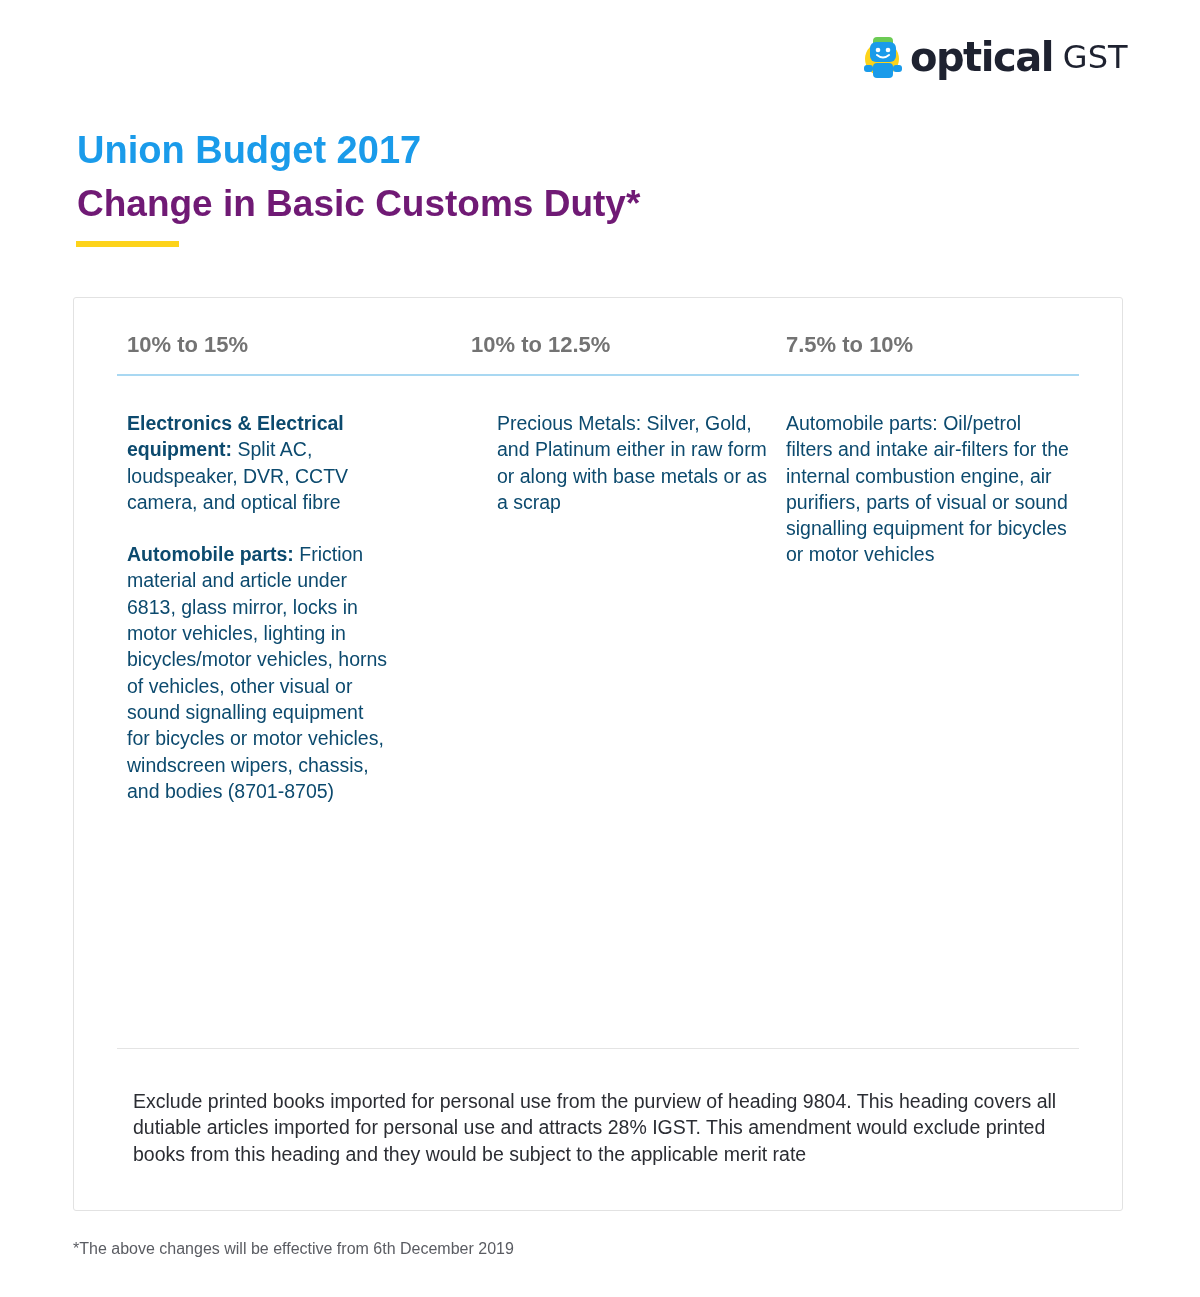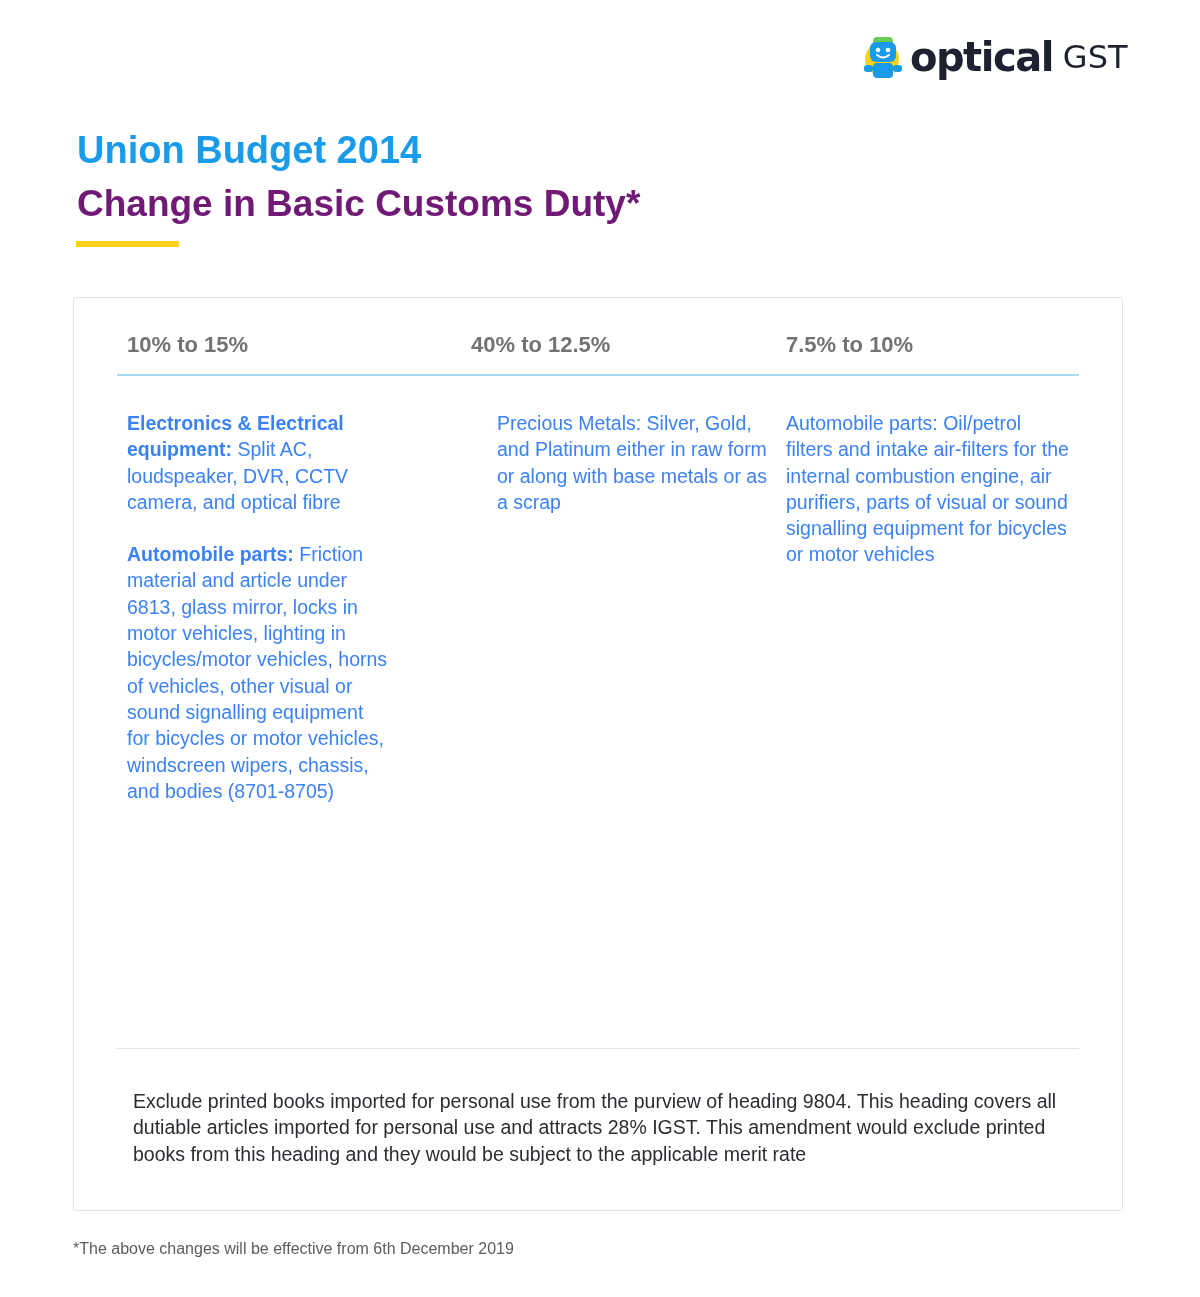--- a/index.html
+++ b/index.html
@@ -89,21 +89,21 @@
       left: 117px;
       width: 962px;
       height: 2px;
       background: #a9d8f2;
     }
     .col {
       position: absolute;
       top: 410px;
       font-size: 19.5px;
       line-height: 26.3px;
-      color: #3b82f6;
+      color: #0c4a6e;
     }
     .col p { margin: 0 0 26px 0; }
     .col b { font-weight: bold; }
     .col-1 { left: 127px; width: 262px; }
     .col-2 { left: 471px; width: 270px; margin-left: 26px; }
     .col-3 { left: 786px; width: 285px; }
     .mid-rule {
       position: absolute;
       top: 1048px;
       left: 117px;
@@ -141,28 +141,28 @@
     <circle cx="26" cy="16" r="2.3" fill="#ffffff"></circle>
     <path d="M15 21 Q21 26 27 21" stroke="#ffffff" stroke-width="2" fill="none" stroke-linecap="round"></path>
     <rect x="11" y="29" width="20" height="15" rx="4" fill="#1a9bea"></rect>
     <rect x="2" y="31" width="9" height="7" rx="3" fill="#1a9bea"></rect>
     <rect x="31" y="31" width="9" height="7" rx="3" fill="#1a9bea"></rect>
   </svg>
   <span class="logo-word">optical</span>
   <span class="logo-gst">GST</span>
 </div>
 
-<h1 class="title-1">Union Budget 2014</h1>
+<h1 class="title-1">Union Budget 2017</h1>
 <h2 class="title-2">Change in Basic Customs Duty*</h2>
 <div class="accent-bar"></div>
 
 <div class="card"></div>
 
 <div class="col-head" style="left:127px">10% to 15%</div>
-<div class="col-head" style="left:471px">40% to 12.5%</div>
+<div class="col-head" style="left:471px">10% to 12.5%</div>
 <div class="col-head" style="left:786px">7.5% to 10%</div>
 <div class="head-rule"></div>
 
 <div class="col col-1">
   <p><b>Electronics &amp; Electrical equipment:</b><span> Split AC, loudspeaker, DVR, CCTV camera, and optical fibre</span></p>
   <p><b>Automobile parts:</b><span> Friction material and article under 6813, glass mirror, locks in motor vehicles, lighting in bicycles/motor vehicles, horns of vehicles,  other visual or sound signalling equipment for bicycles or motor vehicles, windscreen wipers, chassis, and bodies (8701-8705)</span></p>
 </div>
 
 <div class="col col-2">
   <p><span>Precious Metals: Silver, Gold, and Platinum either in raw form or along with base metals or as a scrap</span></p>

